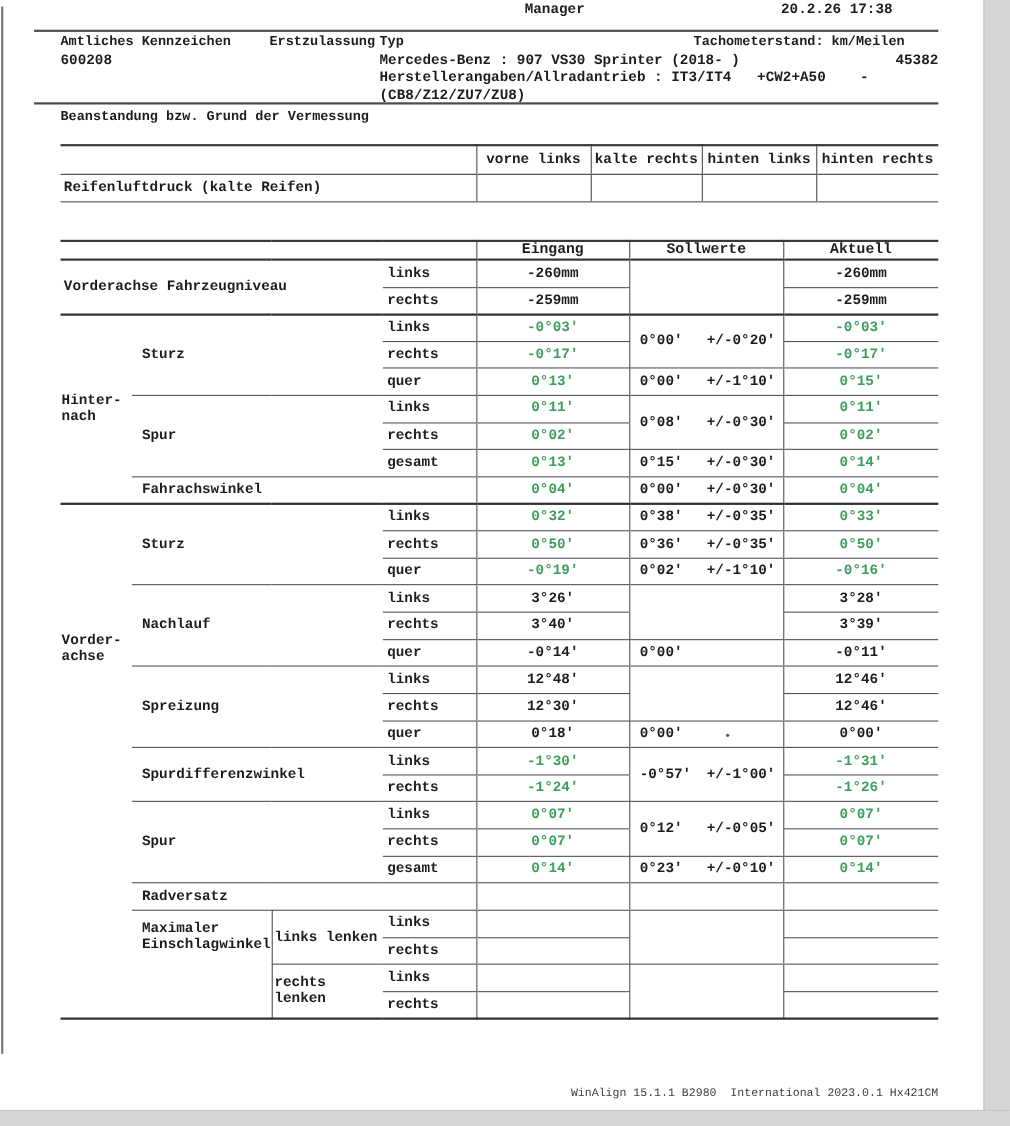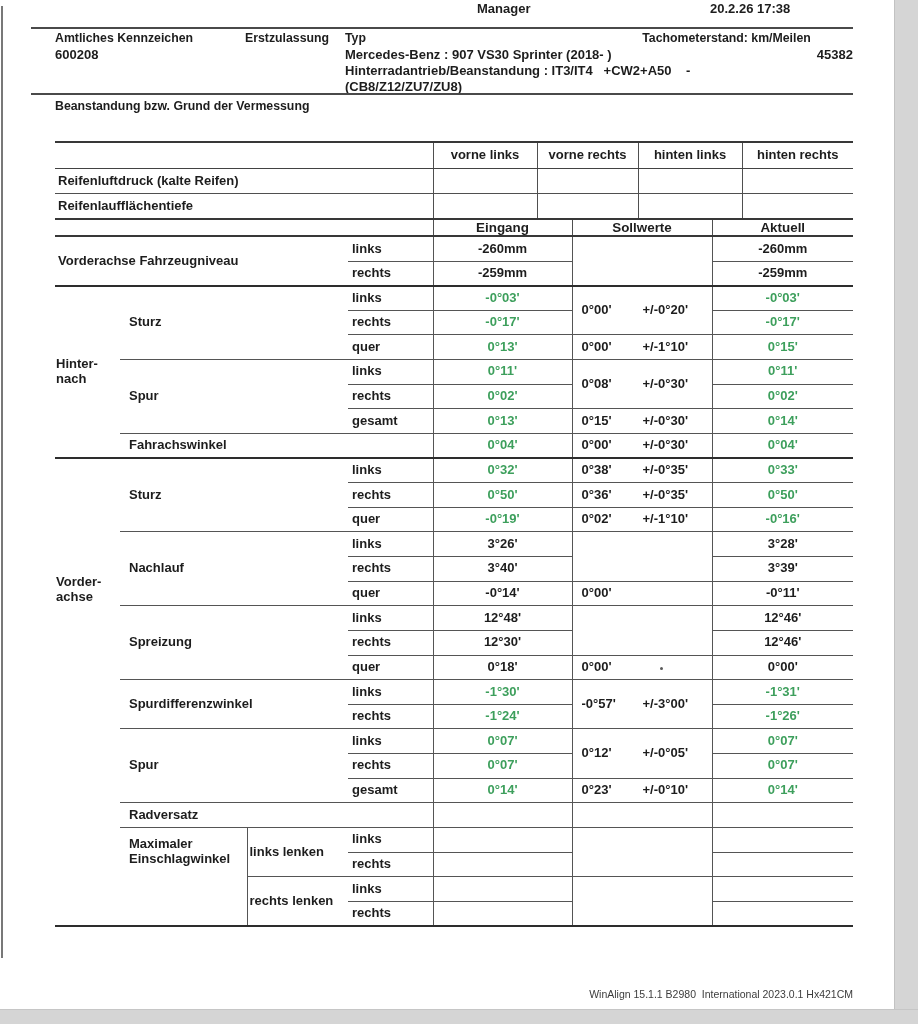--- a/index.html
+++ b/index.html
@@ -1,16 +1,16 @@
 <!DOCTYPE html>
 <html style="--green: #3d9f5c; --red: #e5607a;"><head>
 <meta charset="utf-8">
 <style>
   html,body{margin:0;padding:0;background:#ffffff;width:918px;height:1024px;overflow:hidden;}
-  .page{position:absolute;inset:0;font-family:Liberation Sans, sans-serif;color:#1d1d1d;}
+  .page{position:absolute;inset:0;font-family:Liberation Mono, monospace;color:#1d1d1d;}
   .abs{position:absolute;}
   .b{font-weight:bold;}
   .t12{font-size:12.3px;}
   .t13{font-size:13px;}
   .hline{height:0;border-top:2px solid #4a4a4a;}
   .pre{white-space:pre-wrap;}
   
   .scan-right{left:894px;top:0;width:24px;height:1024px;background:#d5d5d5;border-left:1px solid #c2c2c2;}
   .scan-bottom{left:0;top:1009px;width:918px;height:15px;background:#d5d5d5;border-top:1px solid #c6c6c6;}
   .scan-left{left:1px;top:6px;width:2px;height:952px;background:#787878;}
@@ -58,51 +58,44 @@
   <div class="abs hline" style="left:31px;top:27px;width:822px;"></div>
 
   <div class="abs b t12" style="left:55px;top:31px;">Amtliches Kennzeichen</div>
   <div class="abs b t12" style="left:245px;top:31px;">Erstzulassung</div>
   <div class="abs b t12" style="left:345px;top:31px;">Typ</div>
   <div class="abs b t12" style="left:600px;top:31px;width:253px;text-align:center;">Tachometerstand: km/Meilen</div>
 
   <div class="abs b t13" style="left:55px;top:47px;">600208</div>
   <div class="abs b t13 pre" style="left:345px;top:47px;">Mercedes-Benz : 907 VS30 Sprinter (2018- )</div>
   <div class="abs b t13" style="left:600px;top:47px;width:253px;text-align:right;">45382</div>
-  <div class="abs b t13 pre" style="left:345px;top:63px;">Hinterradantrieb/Beanstandung : IT3/IT4   +CW2+A50    -</div>
+  <div class="abs b t13 pre" style="left:345px;top:63px;">Herstellerangaben/Allradantrieb : IT3/IT4   +CW2+A50    -</div>
   <div class="abs b t13 pre" style="left:345px;top:79px;">(CB8/Z12/ZU7/ZU8)</div>
 
   <div class="abs hline" style="left:31px;top:93px;width:822px;"></div>
   <div class="abs b t12" style="left:55px;top:99px;">Beanstandung bzw. Grund der Vermessung</div>
 
-  <table class="tt abs" style="left:55px;top:141px;">
+  <table class="tt abs" style="left:55px;top:131px;">
     <colgroup>
         <col style="width:378px">
         <col style="width:104px">
         <col style="width:101px">
         <col style="width:104px">
         <col style="width:111px">
       </colgroup>
     <tbody>
         <tr class="h">
       <td class="lab"></td>
       <td class="vc">vorne links</td>
-      <td class="vc">vorne rechts</td>
+      <td class="vc">kalte rechts</td>
       <td class="vc">hinten links</td>
       <td class="vc">hinten rechts</td>
     </tr>
     <tr>
       <td class="lab">Reifenluftdruck (kalte Reifen)</td>
-      <td class="vc"></td>
-      <td class="vc"></td>
-      <td class="vc"></td>
-      <td class="vc"></td>
-    </tr>
-    <tr class="last">
-      <td class="lab">Reifenlaufflächentiefe</td>
       <td class="vc"></td>
       <td class="vc"></td>
       <td class="vc"></td>
       <td class="vc"></td>
     </tr>
   </tbody>
     </table>
 
   <table class="mt abs" style="left:55px;top:218px;">
     <colgroup>
@@ -307,21 +300,21 @@
       <td class="ga">0°00'</td>
     </tr>
 
     <tr>
       <td colspan="2" rowspan="2" class="sg">Spurdifferenzwinkel</td>
       <td class="rl">links</td>
       <td class="ge gn">-1°30'</td>
       <td class="gs" rowspan="2">
             <div class="gsi">
               <span class="sv">-0°57'</span>
-              <span class="st">+/-3°00'</span>
+              <span class="st">+/-1°00'</span>
             </div>
           </td>
       <td class="ga gn">-1°31'</td>
     </tr>
     <tr>
       <td class="rl">rechts</td>
       <td class="ge gn">-1°24'</td>
       <td class="ga gn">-1°26'</td>
     </tr>
 

